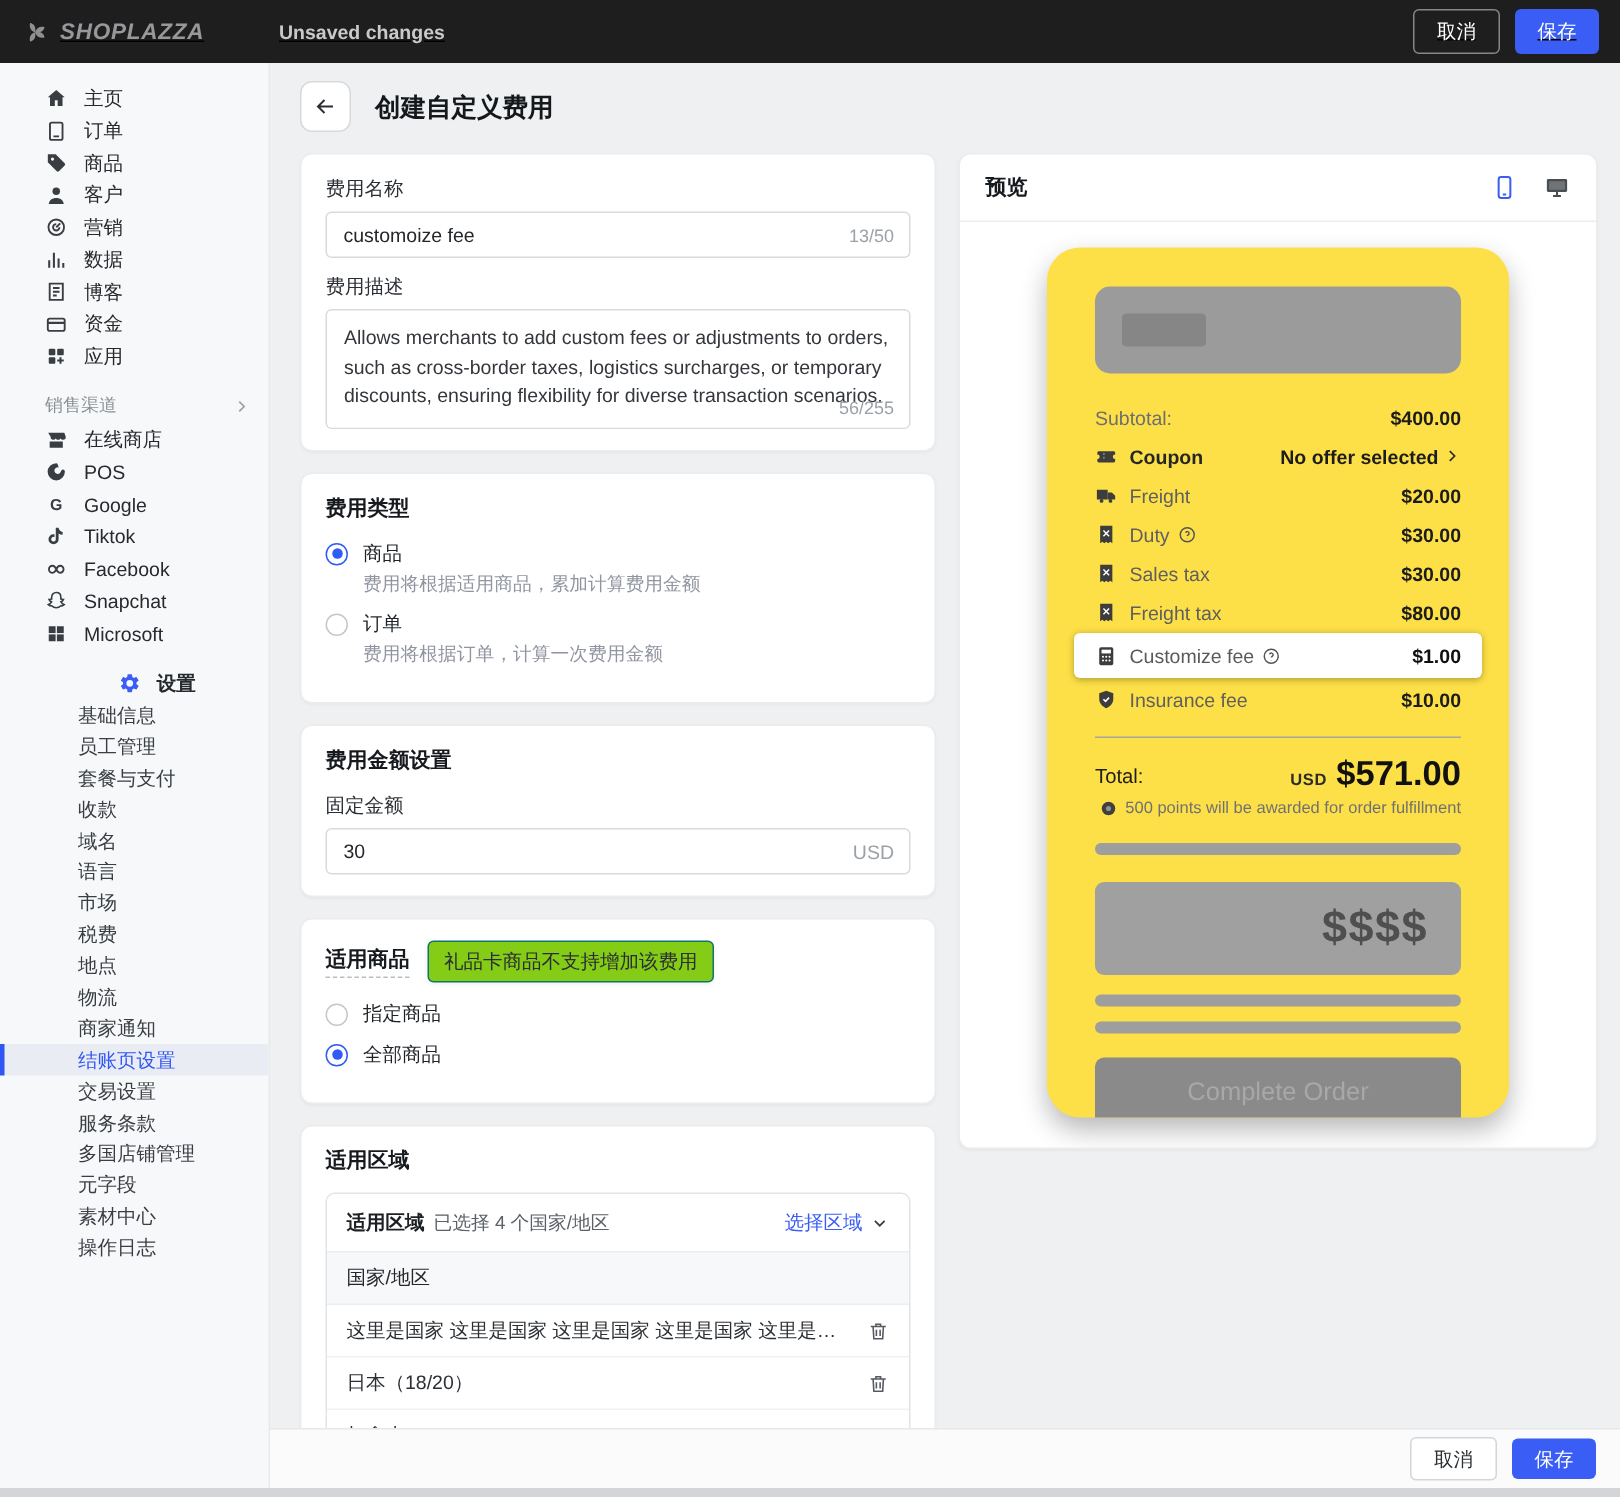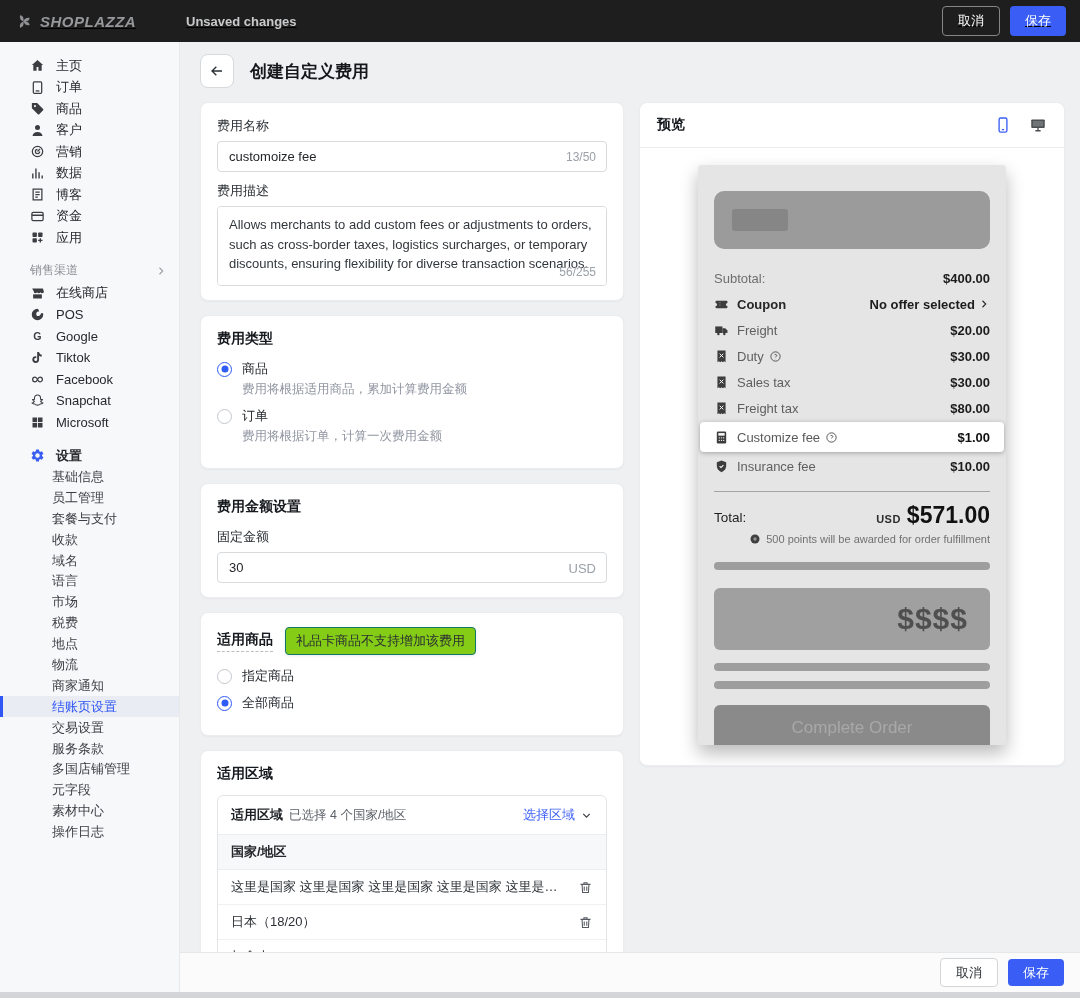--- a/index.html
+++ b/index.html
@@ -22,21 +22,21 @@
 
   
   .sidebar { position:fixed; top:42px; left:0; bottom:6px; width:180px; background:#f7f8f9;
     border-right:1px solid #e7e9eb; padding-top:13px; overflow:hidden; z-index:20; }
   .side-item { display:flex; align-items:center; gap:11px; height:21.5px; padding-left:30px;
     font-size:13px; color:#26292d; cursor:pointer; }
   .side-item .icon { width:15px; height:15px; color:#3a3d41; flex:0 0 15px; display:inline-flex; }
   .side-section { display:flex; align-items:center; justify-content:space-between;
     height:24px; margin-top:10px; padding:0 12px 0 30px; color:#8b9097; font-size:12px; }
   .side-section .icon { width:12px; height:12px; color:#9aa0a6; display:inline-flex; }
-  .side-settings-head { margin-top:12px; font-weight:bold; }
+  .side-settings-head { margin-top:12px; font-weight:bold;justify-content:center; }
   .side-settings-head .icon { color:#3a5ef5; }
   .side-sub-item { display:flex; align-items:center; height:20.9px; padding-left:52px;
     font-size:13px; color:#3a3e44; cursor:pointer; position:relative; }
   .side-sub-item.active { background:#e9edf3; color:#3056f5; }
   .side-sub-item.active::before { content:""; position:absolute; left:0; top:0; bottom:0;
     width:3px; background:#3056f5; }
 
   
   .main { position:absolute; top:42px; left:180px; right:0; bottom:46px; padding:12px 15px 0 20px; overflow:hidden; }
   .page-head { display:flex; align-items:center; gap:16px; margin-bottom:14px; }
@@ -84,40 +84,40 @@
     border-radius:4px; padding:4px 10px; font-size:13px; color:#2b2f33; }
 
   .region-box { border:1px solid #e2e4e7; border-radius:6px; overflow:hidden; margin-top:12px; }
   .region-head { display:flex; align-items:center; padding:10px 13px; }
   .region-head-label { font-size:13px; font-weight:bold; color:#1c1f23; }
   .region-head-sub { font-size:12.5px; color:#5c6168; margin-left:6px; }
   .region-choose { margin-left:auto; display:flex; align-items:center; gap:5px; cursor:pointer; }
   .region-choose-label { font-size:13px; color:#3a5ef5; }
   .region-choose .icon { width:13px; height:13px; color:#3b3f45; display:inline-flex; }
   .region-colhdr { background:#f7f8f9; border-top:1px solid #ebedef; border-bottom:1px solid #ebedef;
-    padding:8px 13px; font-size:13px; font-weight:bold; color:#24272b; }
+    padding:8px 13px; font-size:13px; font-weight:normal; color:#24272b; }
   .region-row { display:flex; align-items:center; padding:8px 13px; border-bottom:1px solid #eff1f2; }
   .region-row:last-child { border-bottom:none; }
   .region-row-label { flex:1; font-size:13px; color:#2c3035; white-space:nowrap; overflow:hidden;
     text-overflow:ellipsis; padding-right:14px; }
   .trash { width:15px; height:15px; color:#565a60; cursor:pointer; flex:0 0 15px; display:inline-flex; }
 
   
   .preview-card { background:#fff; border-radius:8px; border:1px solid #ececee;
     box-shadow:0 1px 2px rgba(20,24,28,.04); overflow:hidden; }
   .preview-head { display:flex; align-items:center; padding:13px 17px; border-bottom:1px solid #ededef; }
   .preview-title { font-size:14px; font-weight:bold; color:#16191d; }
   .preview-devices { margin-left:auto; display:flex; gap:17px; align-items:center; }
   .dev-icon { width:18px; height:18px; display:inline-flex; cursor:pointer; }
   .dev-phone { color:#3a5ef5; }
   .dev-monitor { color:#4a4d51; }
   .preview-body { padding:17px 0 20px; display:flex; justify-content:center; }
 
-  .phone { width:308px; height:580px; background:#e5e5e5; border-radius:4px;
-    box-shadow:0 8px 18px rgba(0,0,0,.28); padding:26px 16px 24px; overflow:hidden; }
+  .phone { width:308px; height:580px; background:#fde047; border-radius:22px;
+    box-shadow:0 8px 18px rgba(0,0,0,.28); padding:26px 32px 24px; overflow:hidden; }
   .ph-header { height:58px; background:#9b9b9b; border-radius:10px; margin-bottom:16px;
     display:flex; align-items:center; padding:0 18px; }
   .ph-header-block { width:56px; height:22px; background:#868686; border-radius:3px; }
 
   .prow { display:flex; align-items:center; height:26px; font-size:13px; }
   .prow-icon { width:15px; height:15px; color:#3d3d3d; margin-right:8px; flex:0 0 15px; display:inline-flex; }
   .prow-icon:empty { display:none; }
   .prow-label { color:#5f5f5f; }
   .prow.muted .prow-label { color:#6e6e6e; }
   .prow.dark .prow-label { color:#262626; font-weight:600; }

